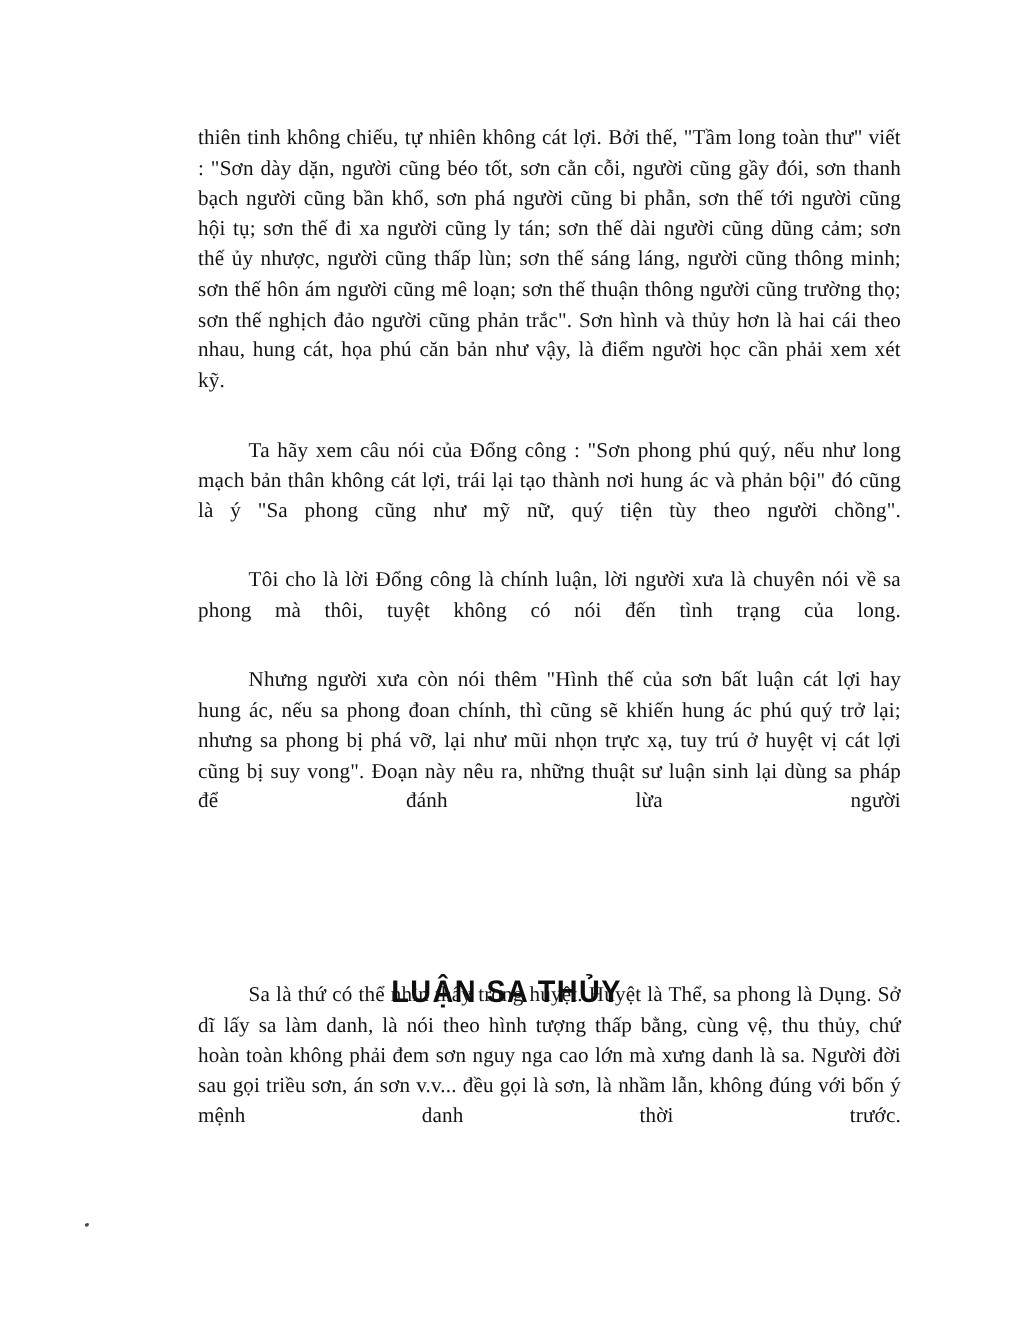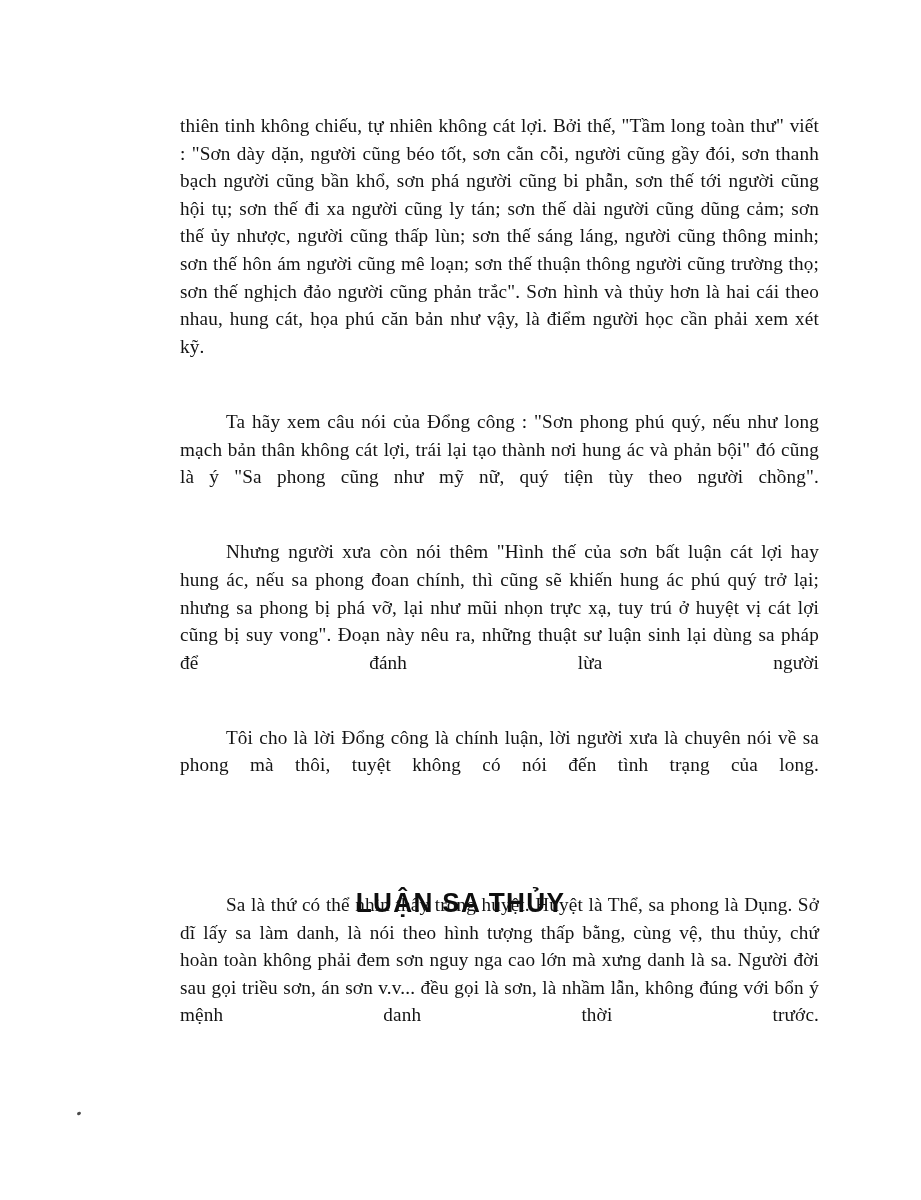--- a/index.html
+++ b/index.html
@@ -33,21 +33,21 @@
     color: #131313;
     text-align: justify;
     text-justify: inter-word;
     margin: 0 0 0 0;
     letter-spacing: 0.15px;
     word-spacing: 0.4px;
     -webkit-font-smoothing: none;
   }
 
   .para + .para {
-    margin-top: 20px;
+    margin-top: 8px;
   }
 
   .para.indent {
     text-indent: 46px;
   }
 
   
   .para::after {
     content: "";
     display: inline-block;
@@ -104,22 +104,22 @@
   }
 </style>
 </head>
 <body>
 
 <div class="page">
 
   <div class="textblock">
     <p class="para">thiên tinh không chiếu, tự nhiên không cát lợi. Bởi thế, "Tầm long toàn thư" viết : "Sơn dày dặn, người cũng béo tốt, sơn cằn cỗi, người cũng gầy đói, sơn thanh bạch người cũng bần khổ, sơn phá người cũng bi phẫn, sơn thế tới người cũng hội tụ; sơn thế đi xa người cũng ly tán; sơn thế dài người cũng dũng cảm; sơn thế ủy nhược, người cũng thấp lùn; sơn thế sáng láng, người cũng thông minh; sơn thế hôn ám người cũng mê loạn; sơn thế thuận thông người cũng trường thọ; sơn thế nghịch đảo người cũng phản trắc". Sơn hình và thủy hơn là hai cái theo nhau, hung cát, họa phú căn bản như vậy, là điểm người học cần phải xem xét kỹ.</p>
     <p class="para indent">Ta hãy xem câu nói của Đổng công : "Sơn phong phú quý, nếu như long mạch bản thân không cát lợi, trái lại tạo thành nơi hung ác và phản bội" đó cũng là ý "Sa phong cũng như mỹ nữ, quý tiện tùy theo người chồng".</p>
+    <p class="para indent">Tôi cho là lời Đổng công là chính luận, lời người xưa là chuyên nói về sa phong mà thôi, tuyệt không có nói đến tình trạng của long.</p>
     <p class="para indent">Nhưng người xưa còn nói thêm "Hình thế của sơn bất luận cát lợi hay hung ác, nếu sa phong đoan chính, thì cũng sẽ khiến hung ác phú quý trở lại; nhưng sa phong bị phá vỡ, lại như mũi nhọn trực xạ, tuy trú ở huyệt vị cát lợi cũng bị suy vong". Đoạn này nêu ra, những thuật sư luận sinh lại dùng sa pháp để đánh lừa người</p>
-    <p class="para indent">Tôi cho là lời Đổng công là chính luận, lời người xưa là chuyên nói về sa phong mà thôi, tuyệt không có nói đến tình trạng của long.</p>
   </div>
 
   <h2 class="section-heading">LUẬN SA THỦY</h2>
 
   <div class="textblock-lower">
     <p class="para indent">Sa là thứ có thể nhìn thấy trong huyệt. Huyệt là Thể, sa phong là Dụng. Sở dĩ lấy sa làm danh, là nói theo hình tượng thấp bằng, cùng vệ, thu thủy, chứ hoàn toàn không phải đem sơn nguy nga cao lớn mà xưng danh là sa. Người đời sau gọi triều sơn, án sơn v.v... đều gọi là sơn, là nhầm lẫn, không đúng với bổn ý mệnh danh thời trước.</p>
   </div>
 
   <div class="speck"></div>
 

